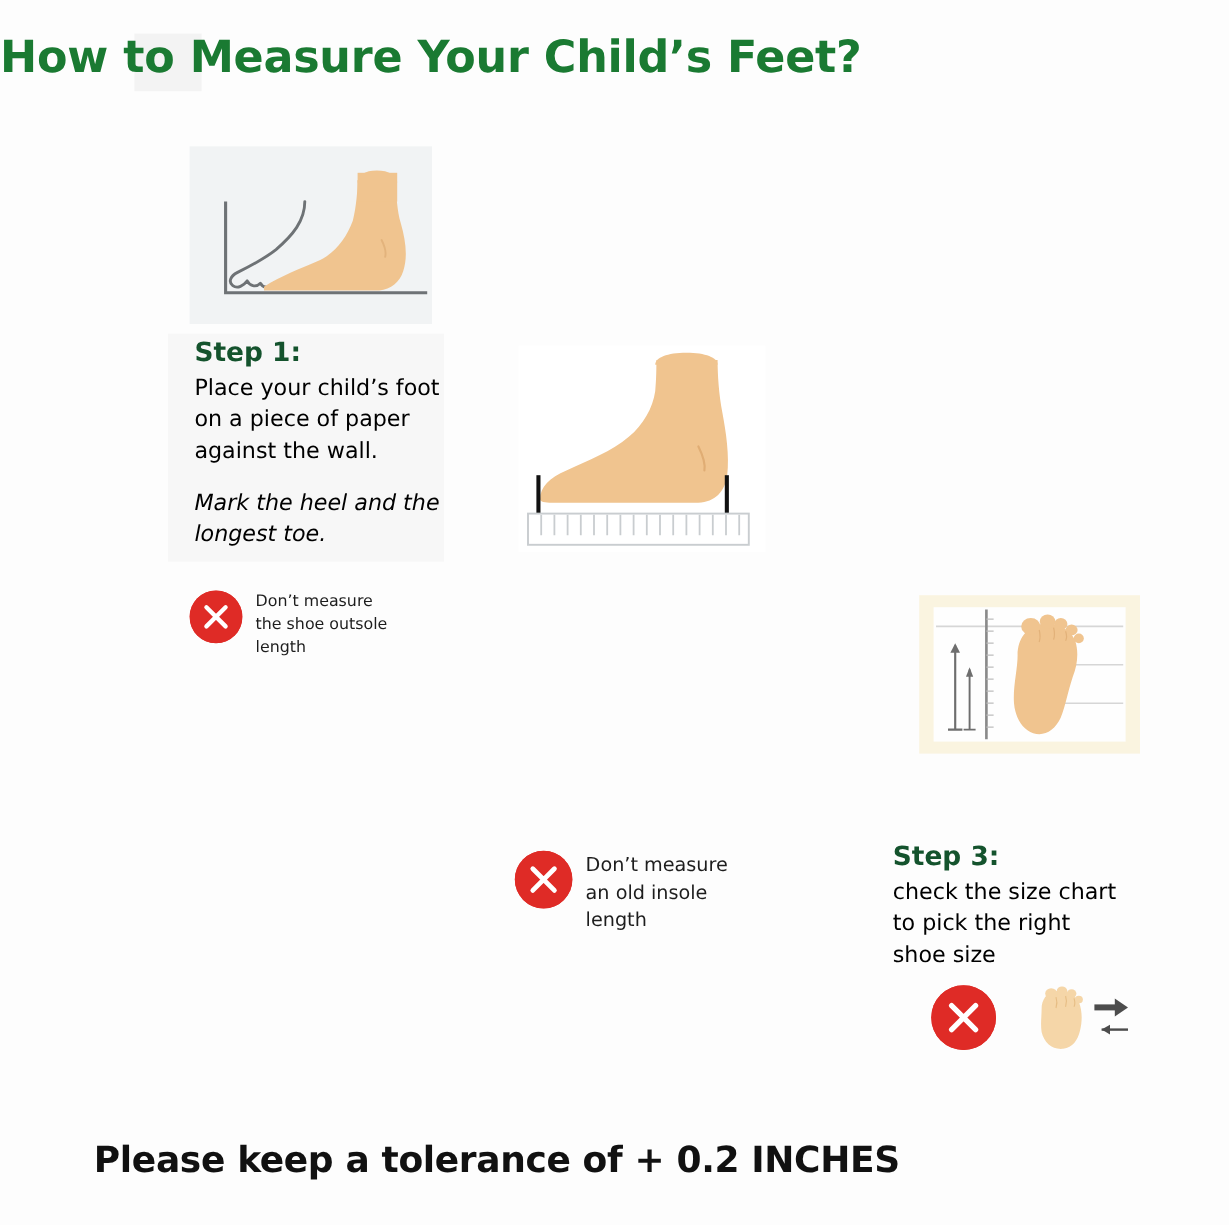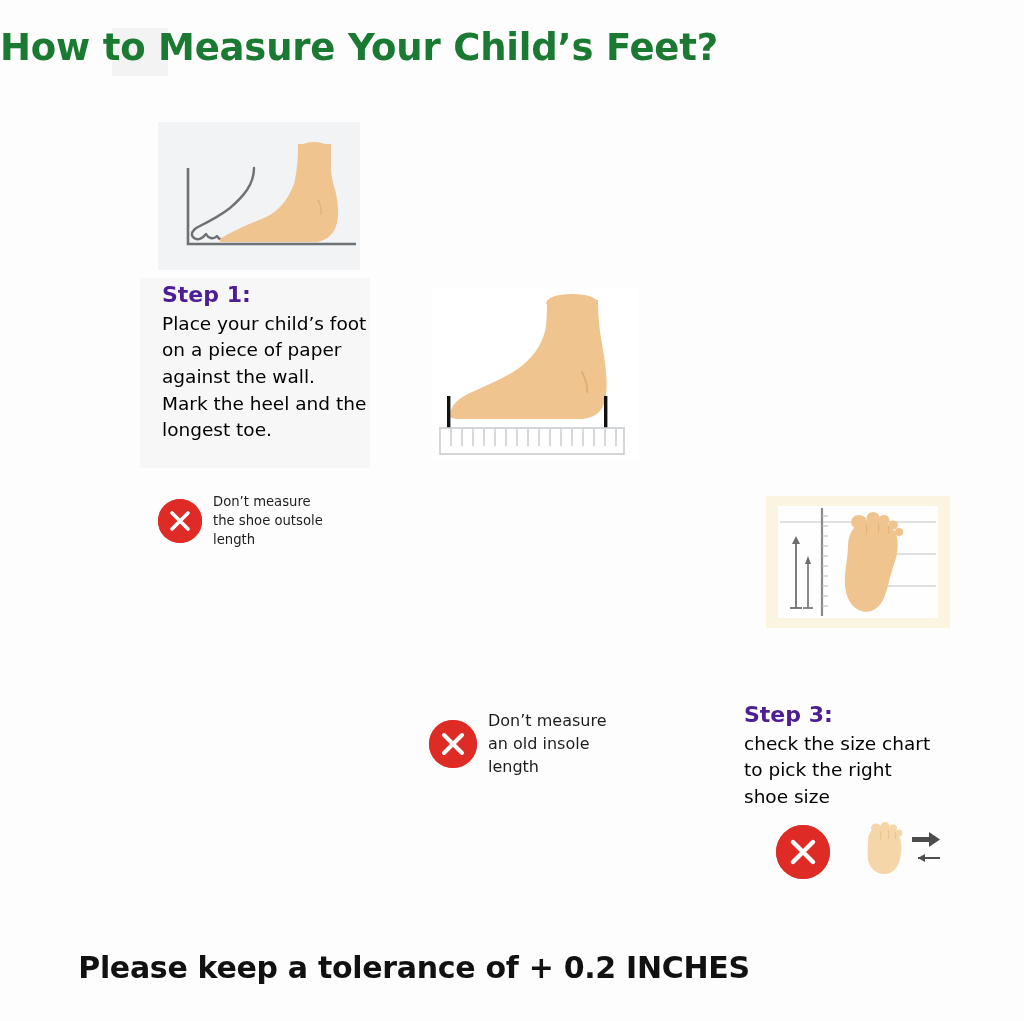--- a/index.html
+++ b/index.html
@@ -36,40 +36,40 @@
     height: 48px;
     background: #f3f3f3;
   }
 
   
   .step-block { position: absolute; }
 
   .step-heading {
     font-size: 22px;
     font-weight: bold;
-    color: #4c1d95;
+    color: #14532d;
     font-family: "DejaVu Sans", sans-serif;
     margin-bottom: 4px;
   }
   .step-body {
     font-size: 18.5px;
     line-height: 1.42;
     color: #000000;
     font-family: "DejaVu Sans", sans-serif;
     white-space: pre-line;
   }
   .step-body-2 {
-    margin-top: 1px;
+    margin-top: 17px;
+    font-style: italic;
   }
 
   
   .warning {
     position: absolute;
     display: flex;
-    align-items: center;
     gap: 11px;
   }
   .x-circle {
     flex: 0 0 auto;
     border-radius: 50%;
     background: #df2b26;
     position: relative;
   }
   .x-circle svg { display: block; }
   .warning-text {

